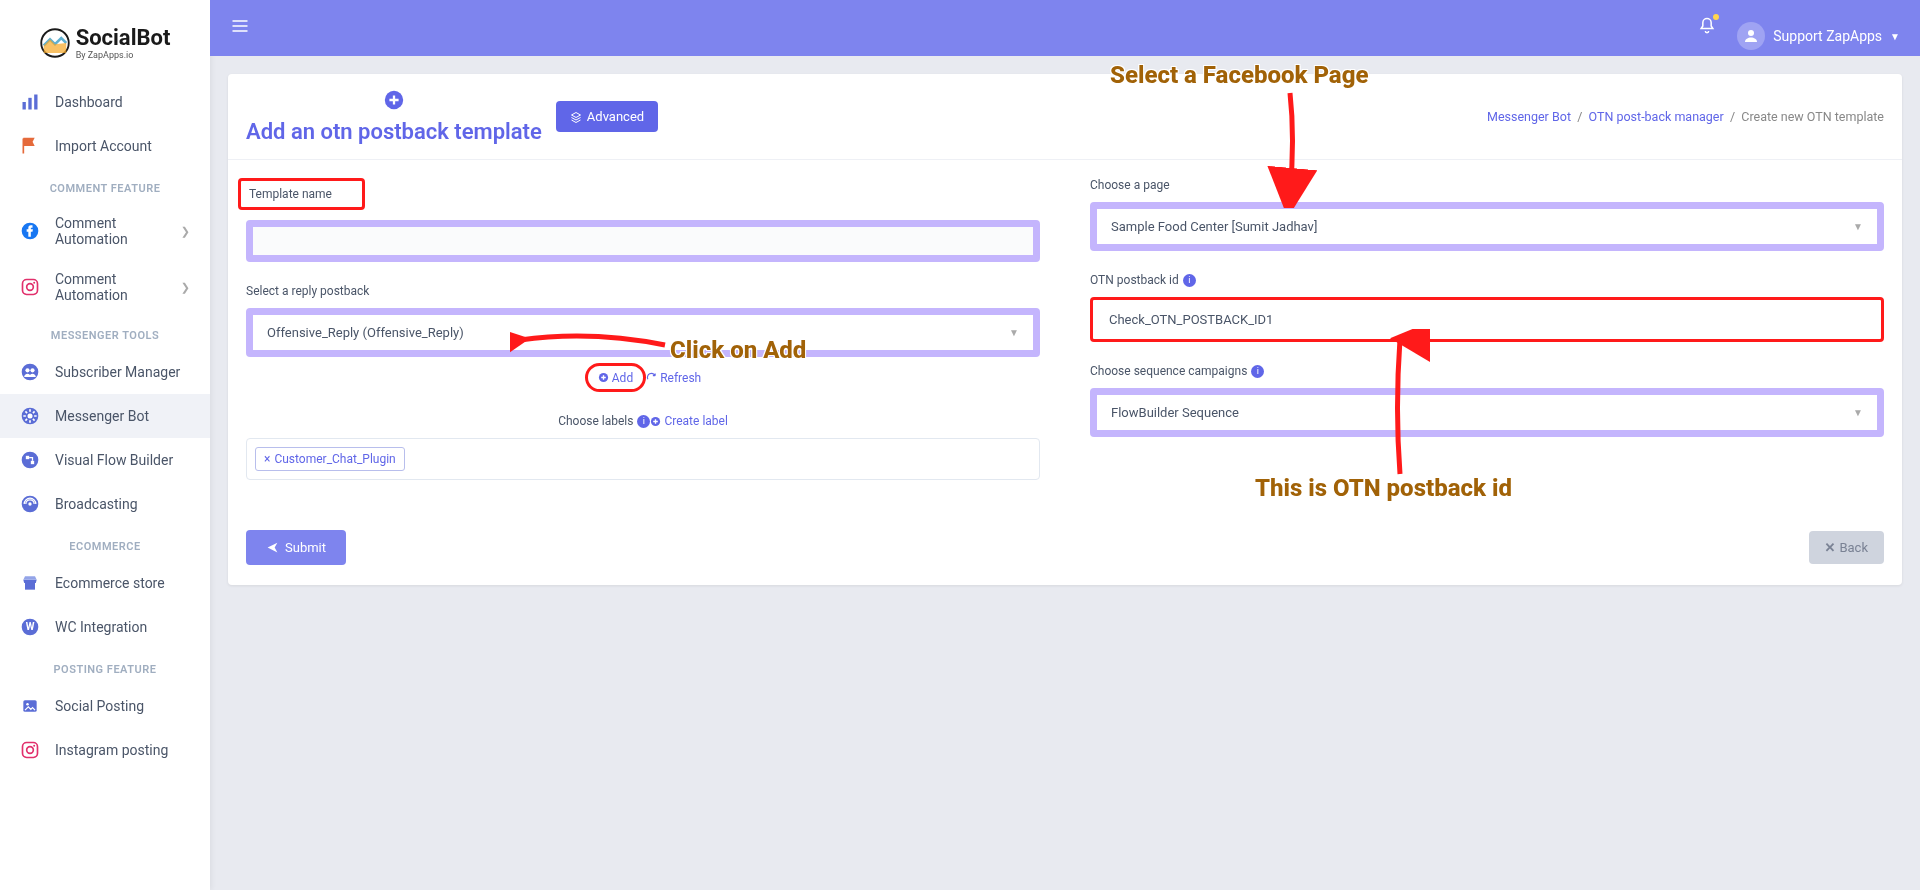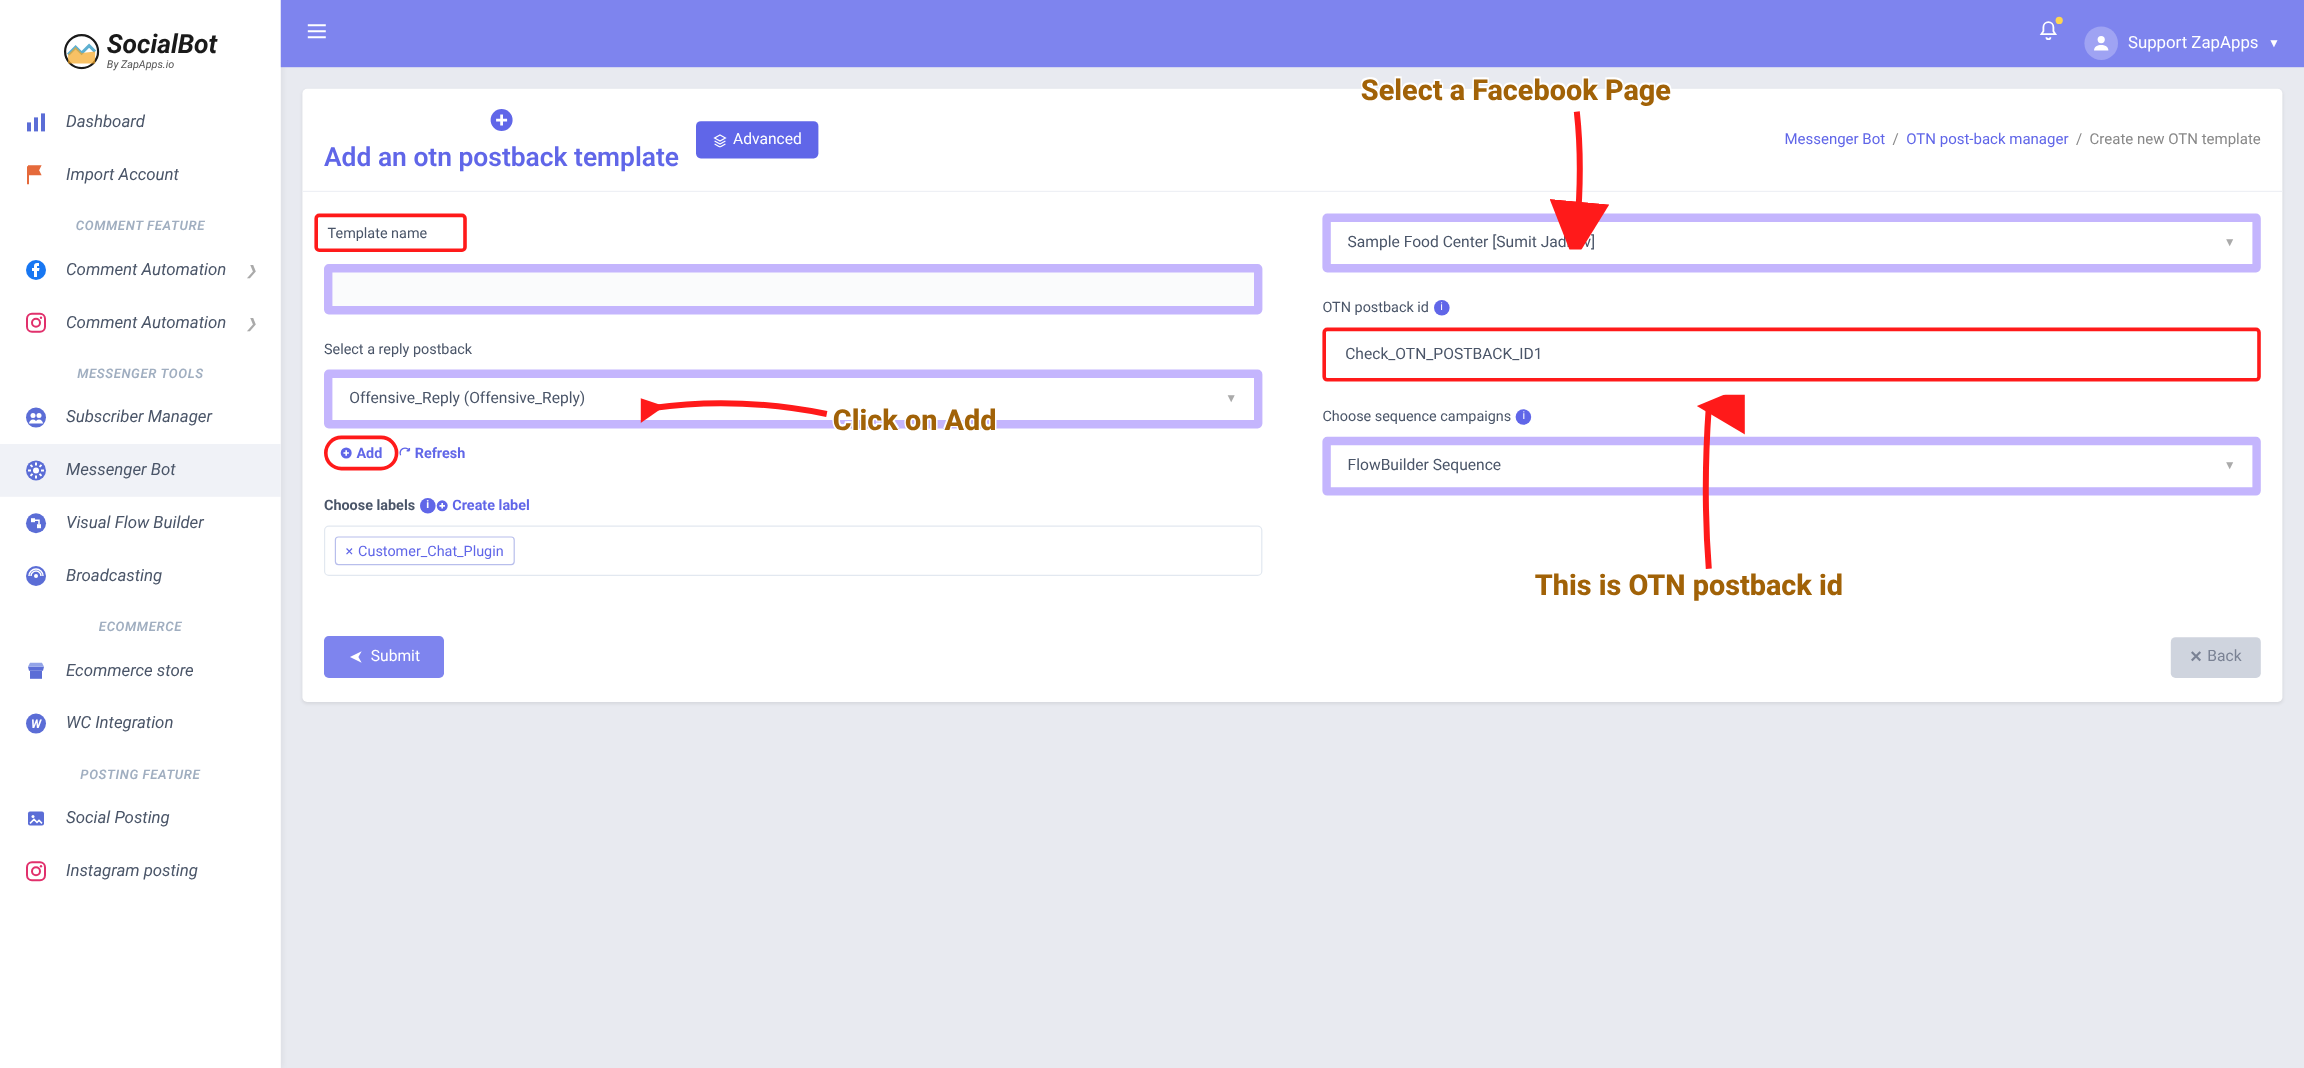--- a/index.html
+++ b/index.html
@@ -1,18 +1,18 @@
 <!DOCTYPE html>
 <html><head>
 <meta charset="utf-8">
 <style>
 * { margin: 0; padding: 0; box-sizing: border-box; font-family: -apple-system, BlinkMacSystemFont, "Segoe UI", Roboto, sans-serif; }
 body { background: #e8eaf0; overflow-x: hidden; }
 .app { display: flex; min-height: 890px; width: 1920px; }
-.sidebar { width: 234px; background: #fff; box-shadow: 2px 0 5px rgba(0,0,0,0.05); font-style: italic; }
+.sidebar { width: 210px; background: #fff; box-shadow: 2px 0 5px rgba(0,0,0,0.05); }
 .logo { padding: 25px 20px 20px; display: flex; align-items: center; justify-content: center; }
 .logo-text { font-size: 22px; font-weight: 700; color: #1a1a1a; }
 .logo-sub { font-size: 9px; color: #555; }
 .logo-icon { width: 30px; height: 30px; margin-right: 6px; }
 .nav-item { display: flex; align-items: center; padding: 12px 20px; color: #4a5568; font-size: 14px; cursor: pointer; }
 .nav-item.active { background: #f0f2f7; }
 .nav-item .icon { width: 20px; height: 20px; margin-right: 15px; display: flex; align-items: center; justify-content: center; }
 .nav-item .chevron { margin-left: auto; color: #aaa; font-size: 11px; }
 .nav-section { padding: 14px 20px 8px; font-size: 11px; font-weight: 600; color: #a0aec0; letter-spacing: 0.5px; text-align: center; }
 .main { flex: 1; display: flex; flex-direction: column; }
@@ -33,21 +33,21 @@
 .form-body { padding: 18px; display: flex; gap: 50px; }
 .col { flex: 1; }
 .form-group { margin-bottom: 22px; }
 .form-label { font-size: 12px; color: #4a5568; margin-bottom: 10px; display: flex; align-items: center; gap: 4px; }
 .form-control { width: 100%; padding: 10px 14px; border: 7px solid #c4b5fd; border-radius: 4px; font-size: 13px; background: #fafbfc; color: #4a5568; }
 .form-control.select { display: flex; align-items: center; justify-content: space-between; cursor: pointer; background: #fff; }
 .caret { color: #aaa; font-size: 10px; }
 .highlight-red { border: 3px solid #ff1a1a; border-radius: 4px; }
 .highlight-red-oval { border: 3px solid #ff1a1a; border-radius: 50px; }
 .link-blue { color: #6066e8; font-size: 12px; text-decoration: none; display: inline-flex; align-items: center; gap: 3px; }
-.row-between { display: flex; justify-content: flex-start; align-items: center; font-weight: bold; }
+.row-between { display: flex; justify-content: center; align-items: center; }
 .tag-box { border: 1px solid #e2e8f0; border-radius: 4px; padding: 8px; background: #fff; }
 .tag { display: inline-flex; align-items: center; gap: 4px; border: 1px solid #b8beec; border-radius: 3px; padding: 4px 8px; font-size: 12px; color: #6066e8; background: #fff; }
 .tag .x { cursor: pointer; }
 .btn-submit { background: #7e84ee; color: #fff; border: none; padding: 10px 20px; border-radius: 4px; font-size: 13px; cursor: pointer; display: flex; align-items: center; gap: 6px; }
 .btn-back { background: #cfd4de; color: #7a8294; border: none; padding: 9px 16px; border-radius: 4px; font-size: 13px; cursor: pointer; display: flex; align-items: center; gap: 4px; }
 .footer-row { display: flex; justify-content: space-between; align-items: center; padding: 10px 18px 20px; }
 .annotation { position: absolute; font-weight: 800; color: #a16207; font-size: 24px; pointer-events: none; text-shadow: -1px -1px 0 #fff, 1px -1px 0 #fff, -1px 1px 0 #fff, 1px 1px 0 #fff; }
 .info-icon { width: 13px; height: 13px; background: #6066e8; border-radius: 50%; color: #fff; font-size: 9px; display: inline-flex; align-items: center; justify-content: center; }
 </style>
 </head>
@@ -314,20 +314,21 @@
                 <span class="tag">
                   <span class="x">×</span>
                   <span>Customer_Chat_Plugin</span>
                 </span>
               </div>
             </div>
           </div>
 
           <div class="col">
             <div class="form-group">
+              <div class="form-label">Choose a page</div>
               <div class="form-control select">
                 <span>Sample Food Center [Sumit Jadhav]</span>
                 <span class="caret">▼</span>
               </div>
             </div>
 
             <div class="form-group">
               <div class="form-label">
                 <span>OTN postback id</span>
                 <span class="info-icon">i</span>

